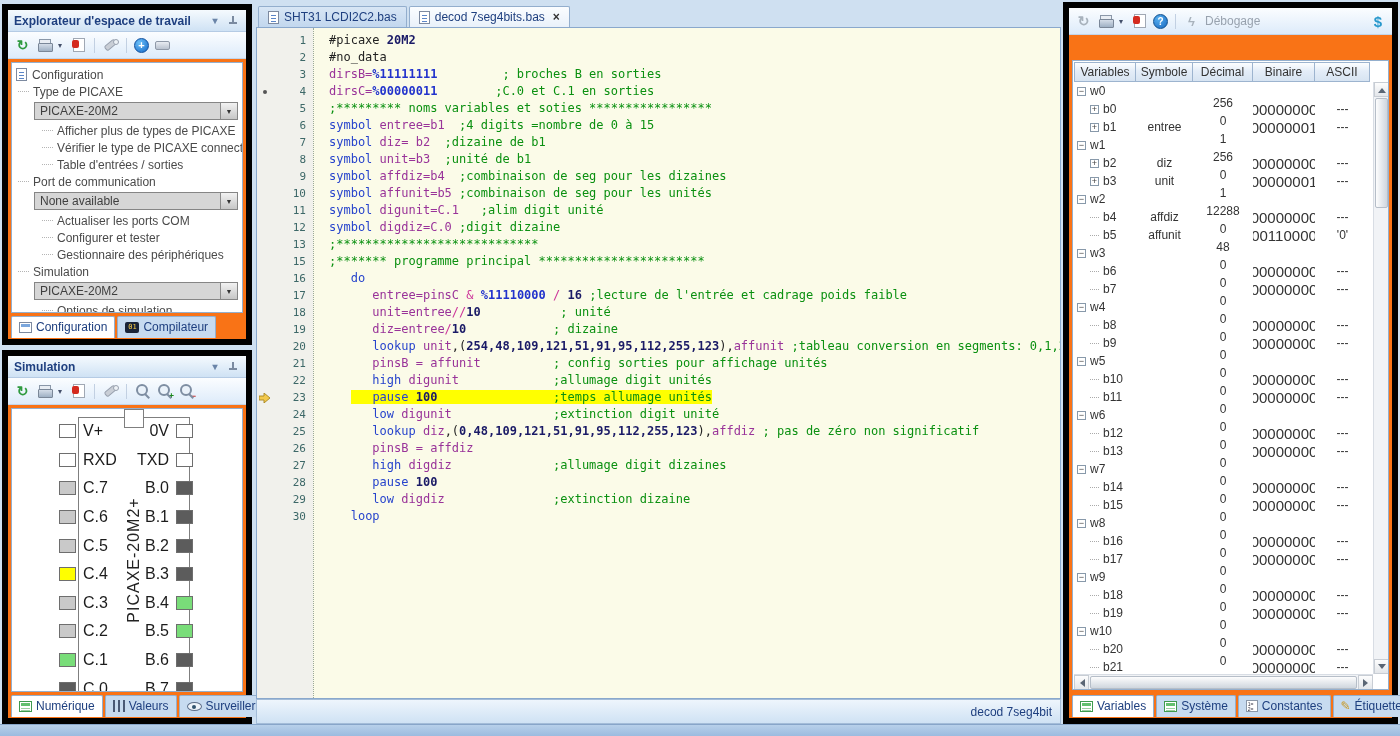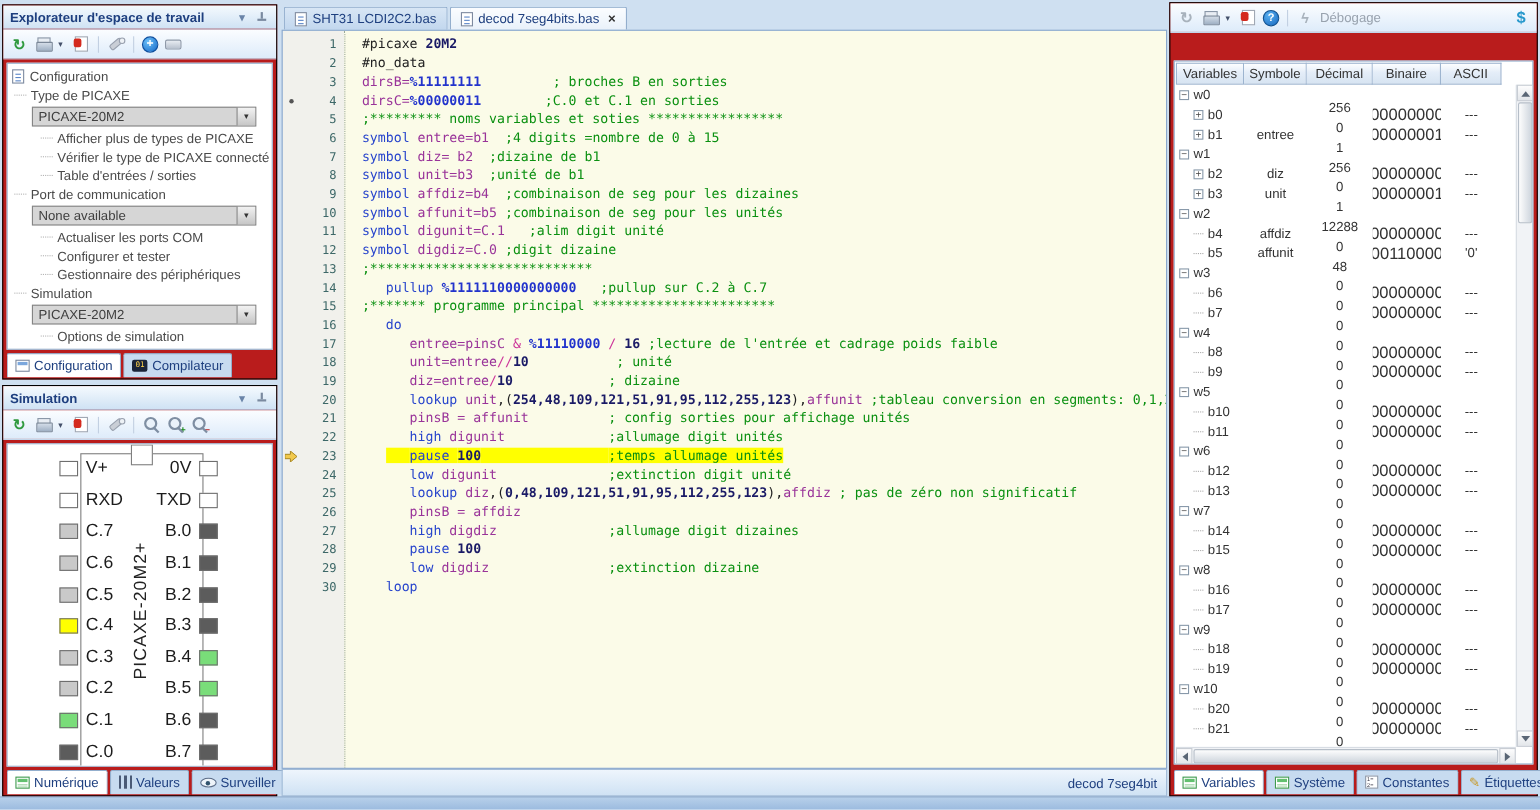--- a/index.html
+++ b/index.html
@@ -1,19 +1,19 @@
 <!DOCTYPE html>
 <html><head>
 <meta charset="utf-8">
 <style>
   * { box-sizing: border-box; margin:0; padding:0; }
   html,body { width:1400px; height:736px; }
   body { position:relative; background:#cfe0f1; font-family:"Liberation Sans",sans-serif; overflow:hidden; }
 
-  .panel { position:absolute; border:1px solid #000000; background:#b91c1c; }
+  .panel { position:absolute; border:6px solid #000000; background:#f97316; }
   #workspace-panel { left:2px; top:4px; width:250px; height:341px; }
   #sim-panel { left:2px; top:350px; width:250px; height:374px; }
   #editor { position:absolute; left:256px; top:0; width:805px; height:724px; }
   #code-explorer { left:1063px; top:2px; width:335px; height:722px; }
   #window-statusbar { position:absolute; left:0; top:724px; width:1400px; height:12px;
     background:linear-gradient(#b7d0ea,#9cbbdf); border-top:1px solid #87a5c9; }
 
   .phead { height:22px; display:flex; align-items:center; padding:0 6px;
     background:linear-gradient(#f5fafe,#cfe2f4); border-bottom:1px solid #b5cbe4;
     color:#1e3f7f; font-weight:bold; font-size:12px; white-space:nowrap; }
@@ -490,27 +490,20 @@
         <div class="cl">
           <span class="g">
             <span class="gm"></span>
             <span class="gn">13</span>
           </span>
           <span class="ct"><span class="sc">;****************************</span></span>
         </div>
         <div class="cl">
           <span class="g">
             <span class="gm"></span>
-            <span class="gn">14</span>
-          </span>
-          <span class="ct"><span class="sp">   </span><span class="sk">pullup </span><span class="sb">%1111110000000000</span><span class="sp">   </span><span class="sc">;pullup sur C.2 à C.7</span></span>
-        </div>
-        <div class="cl">
-          <span class="g">
-            <span class="gm"></span>
             <span class="gn">15</span>
           </span>
           <span class="ct"><span class="sc">;******* programme principal ***********************</span></span>
         </div>
         <div class="cl">
           <span class="g">
             <span class="gm"></span>
             <span class="gn">16</span>
           </span>
           <span class="ct"><span class="sp">   </span><span class="sk">do</span></span>

